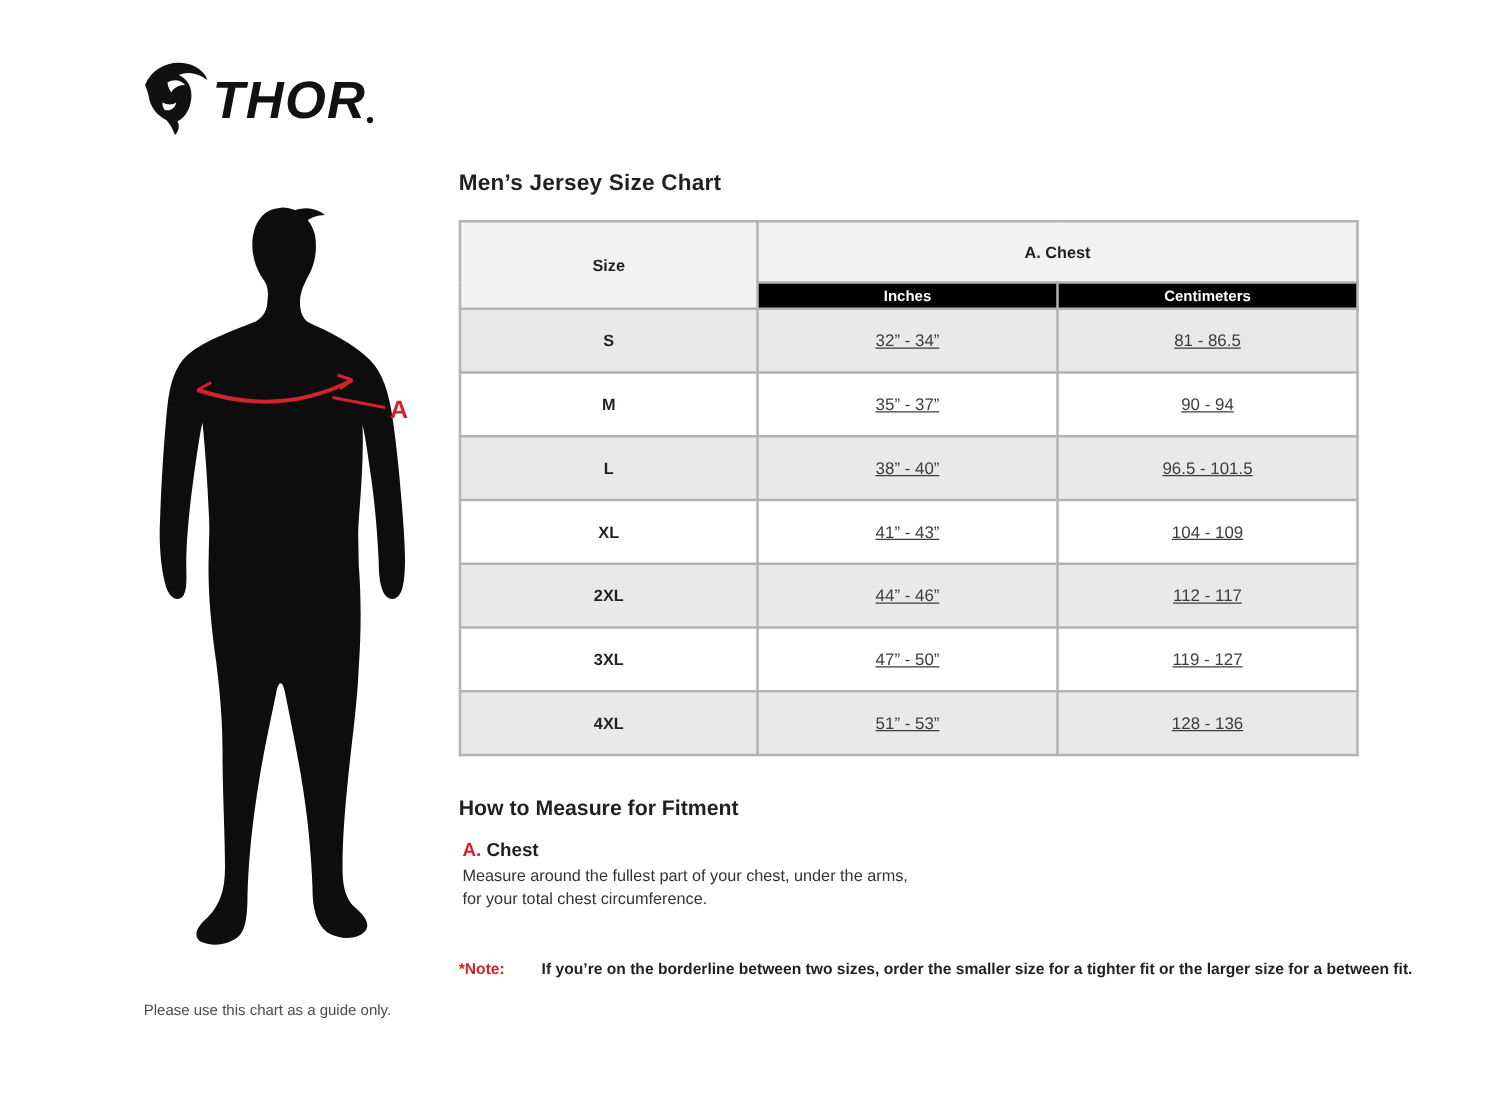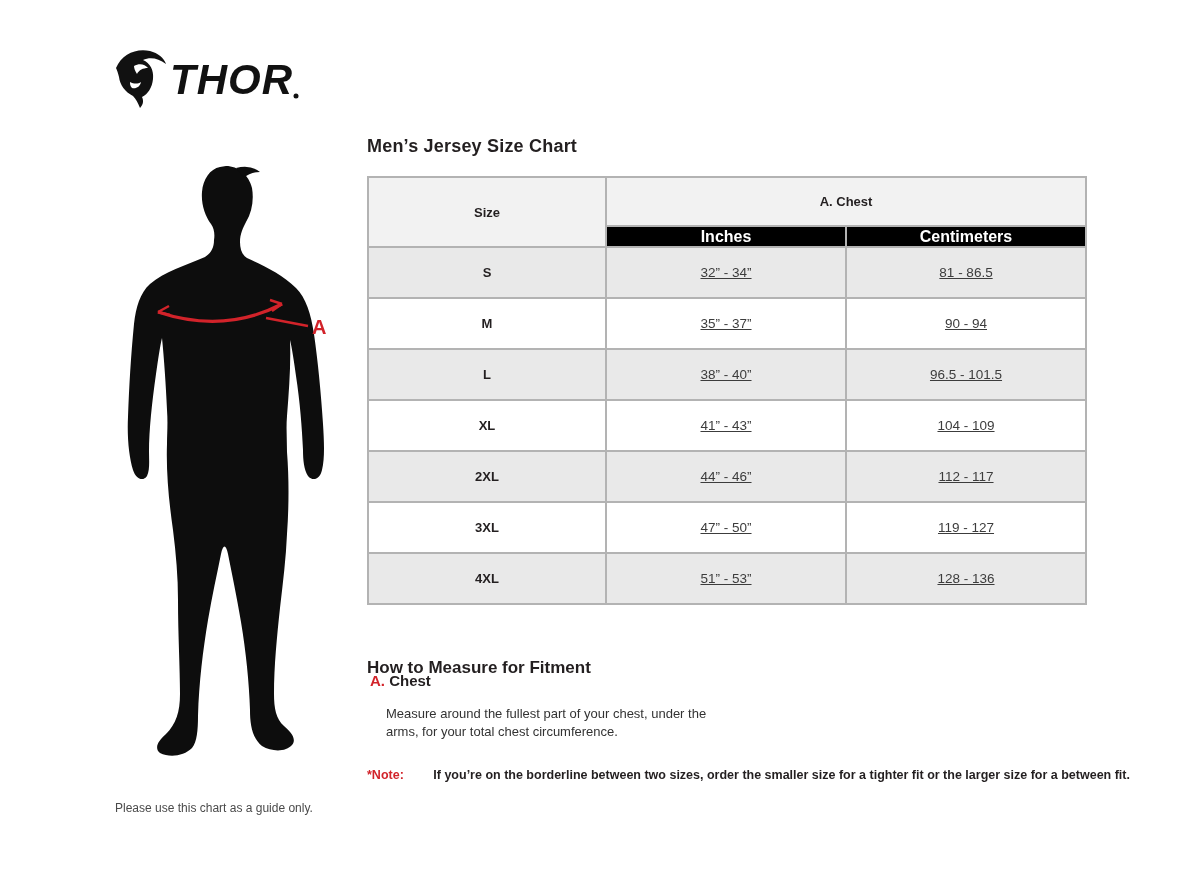--- a/index.html
+++ b/index.html
@@ -14,33 +14,33 @@
 
   
   .page-title{position:absolute;left:367px;top:136px;font-size:18px;font-weight:bold;color:#231f20;letter-spacing:.2px;}
 
   
   .size-table{position:absolute;left:367px;top:176px;border-collapse:collapse;table-layout:fixed;width:718px;}
   .size-table td,.size-table th{border:2px solid #b3b3b3;padding:0;text-align:center;vertical-align:middle;}
   .size-table th{font-size:13px;font-weight:bold;color:#231f20;background:#f2f2f2;}
   .hdr-row{height:49px;}
   .bar-row{height:21px;}
-  .bar-cell{background:#000 !important;color:#fff !important;font-size:16px;font-weight:bold;}
+  .bar-cell{background:#000 !important;color:#fff !important;font-size:12px;font-weight:bold;}
   .data-row{height:51px;}
   .data-row:nth-child(odd){background:#e9e9e9;}
   .data-row:nth-child(even){background:#ffffff;}
   .cell-size{font-weight:bold;font-size:13px;color:#231f20;}
   .cell-val{font-size:13.5px;color:#3c3c3c;text-decoration:underline;}
 
   
-  .how-heading{position:absolute;left:367px;top:637px;font-size:17px;font-weight:bold;color:#231f20;margin-top:21px;}
+  .how-heading{position:absolute;left:367px;top:637px;font-size:17px;font-weight:bold;color:#231f20;}
   .measure-block{position:absolute;left:370px;top:672px;width:380px;}
   .measure-title{font-size:15px;font-weight:bold;color:#231f20;margin:0 0 3px 0;}
   .measure-title .red{color:#d2232a;}
-  .measure-desc{font-size:13px;color:#333;line-height:1.38;margin:16px;max-width:360px;}
+  .measure-desc{font-size:13px;color:#333;line-height:1.38;margin:0;max-width:360px;}
 
   
   .note-line{position:absolute;left:367px;top:768px;font-size:12.5px;font-weight:bold;color:#231f20;}
   .note-line .note-label{color:#d2232a;margin-right:26px;}
 
   
   .disclaimer{position:absolute;left:115px;top:800px;font-size:12px;color:#4a4a4a;line-height:1.42;}
 </style>
 </head>
 <body>

